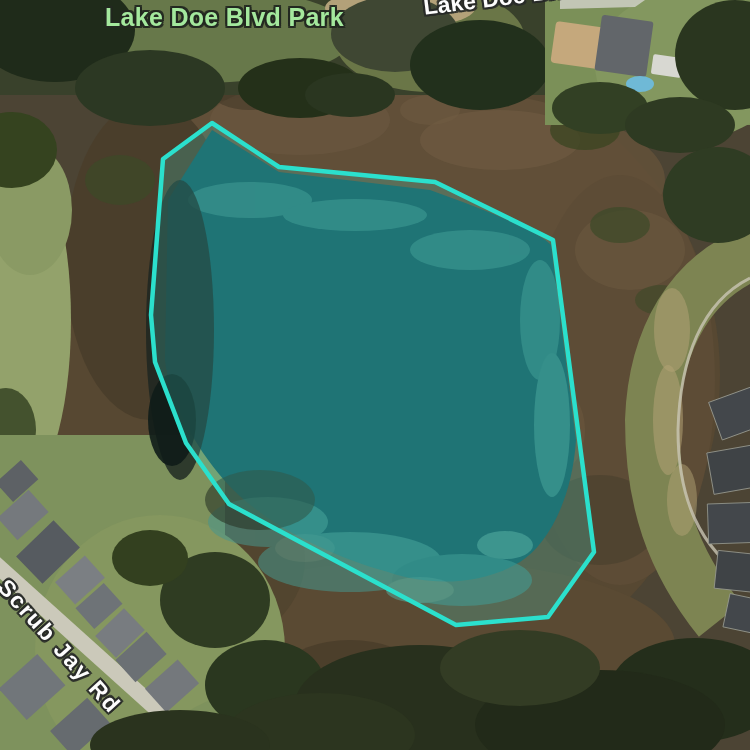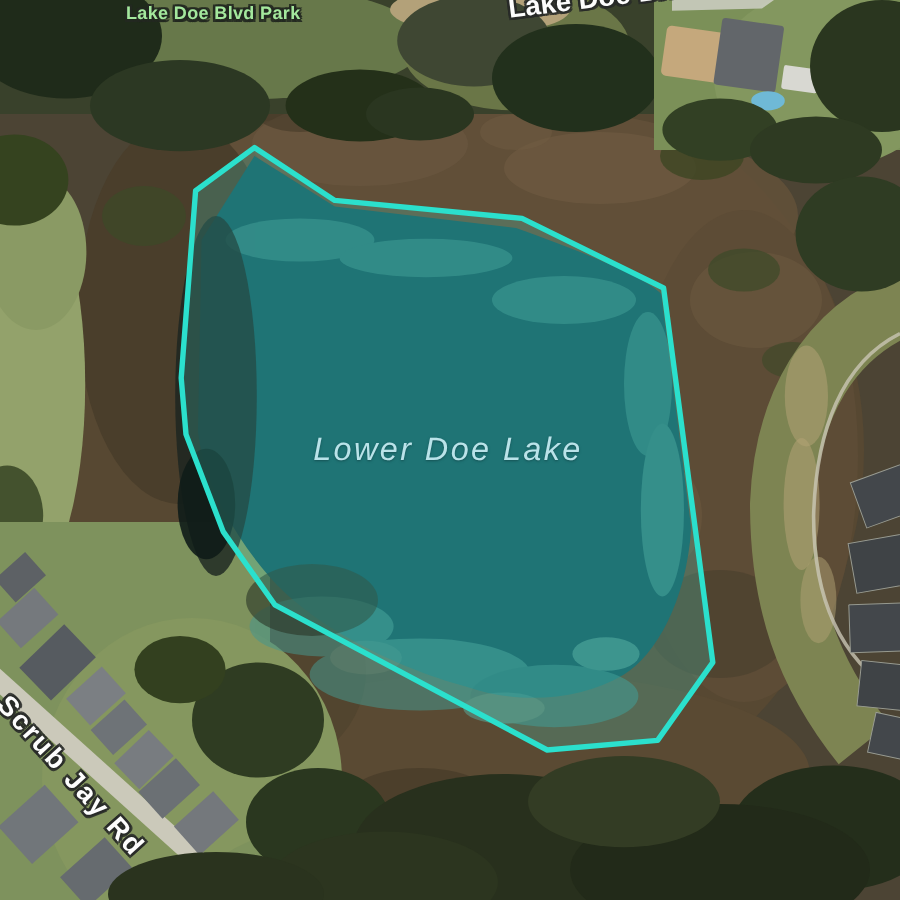--- a/index.html
+++ b/index.html
@@ -14,21 +14,21 @@
   #map-viewport svg{position:absolute;left:0;top:0;display:block;}
   .map-label{
     position:absolute;
     font-weight:bold;
     white-space:nowrap;
     pointer-events:auto;
     user-select:none;
   }
   .label-park{
     left:105px;top:3px;
-    font-size:15px;
+    font-size:25px;
     letter-spacing:.3px;
     color:#a4e89d;
     text-shadow:-2px -2px 0 rgba(34,40,32,.9), 2px -2px 0 rgba(34,40,32,.9),
                 -2px  2px 0 rgba(34,40,32,.9), 2px  2px 0 rgba(34,40,32,.9),
                  0 -2px 0 rgba(34,40,32,.9), 0 2px 0 rgba(34,40,32,.9),
                 -2px 0 0 rgba(34,40,32,.9), 2px 0 0 rgba(34,40,32,.9);
   }
   .label-road{
     color:#fdfdfd;
     font-size:23px;
@@ -197,17 +197,16 @@
   </svg>
 
   <svg width="750" height="750" viewBox="0 0 750 750">
     <polygon stroke-linejoin="round" points="212,123 279,167 435,182 553,240 594,552 548,617 456,625 229,504 186,443 155,362 151,315 163,159" fill="rgba(72,222,208,0.22)" stroke="#2be0cd" stroke-width="4.5"></polygon>
   </svg>
 
   <div class="map-label label-park">Lake Doe Blvd Park</div>
 
   <div class="map-label label-road label-blvd">Lake Doe Blvd</div>
 
-  <div class="map-label label-lake">Lower Doe Lake</div>
 
   <div class="map-label label-road label-scrub">Scrub Jay Rd</div>
 
 </div>
 
 </body></html>

